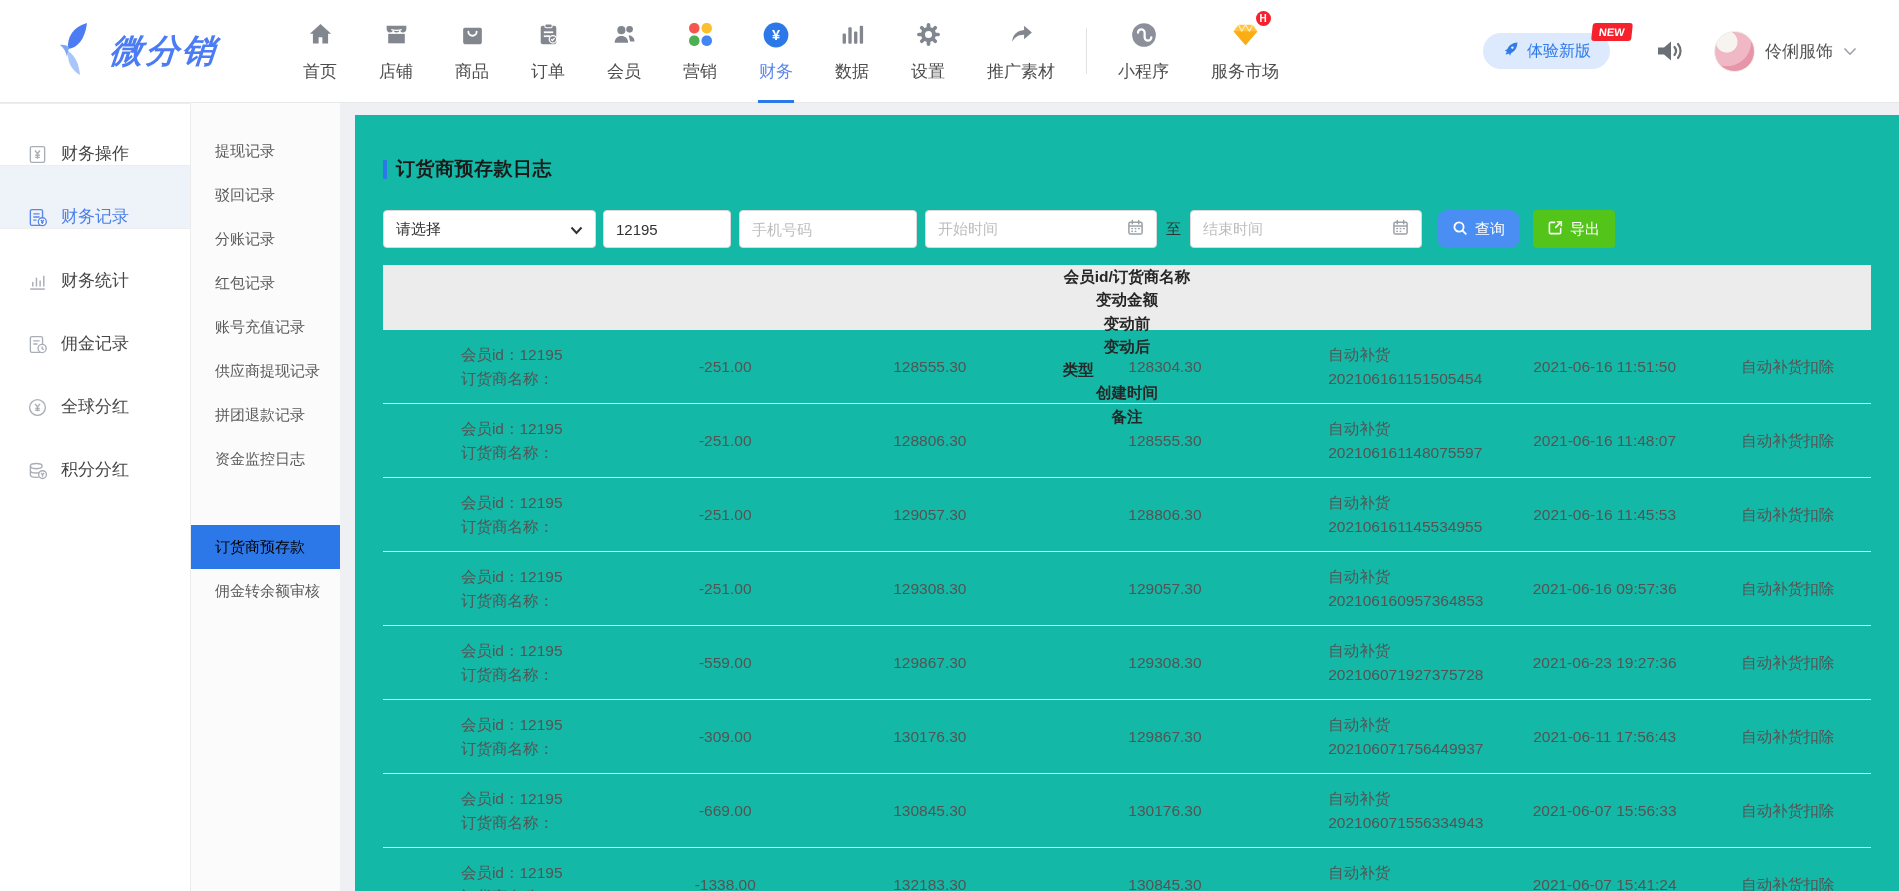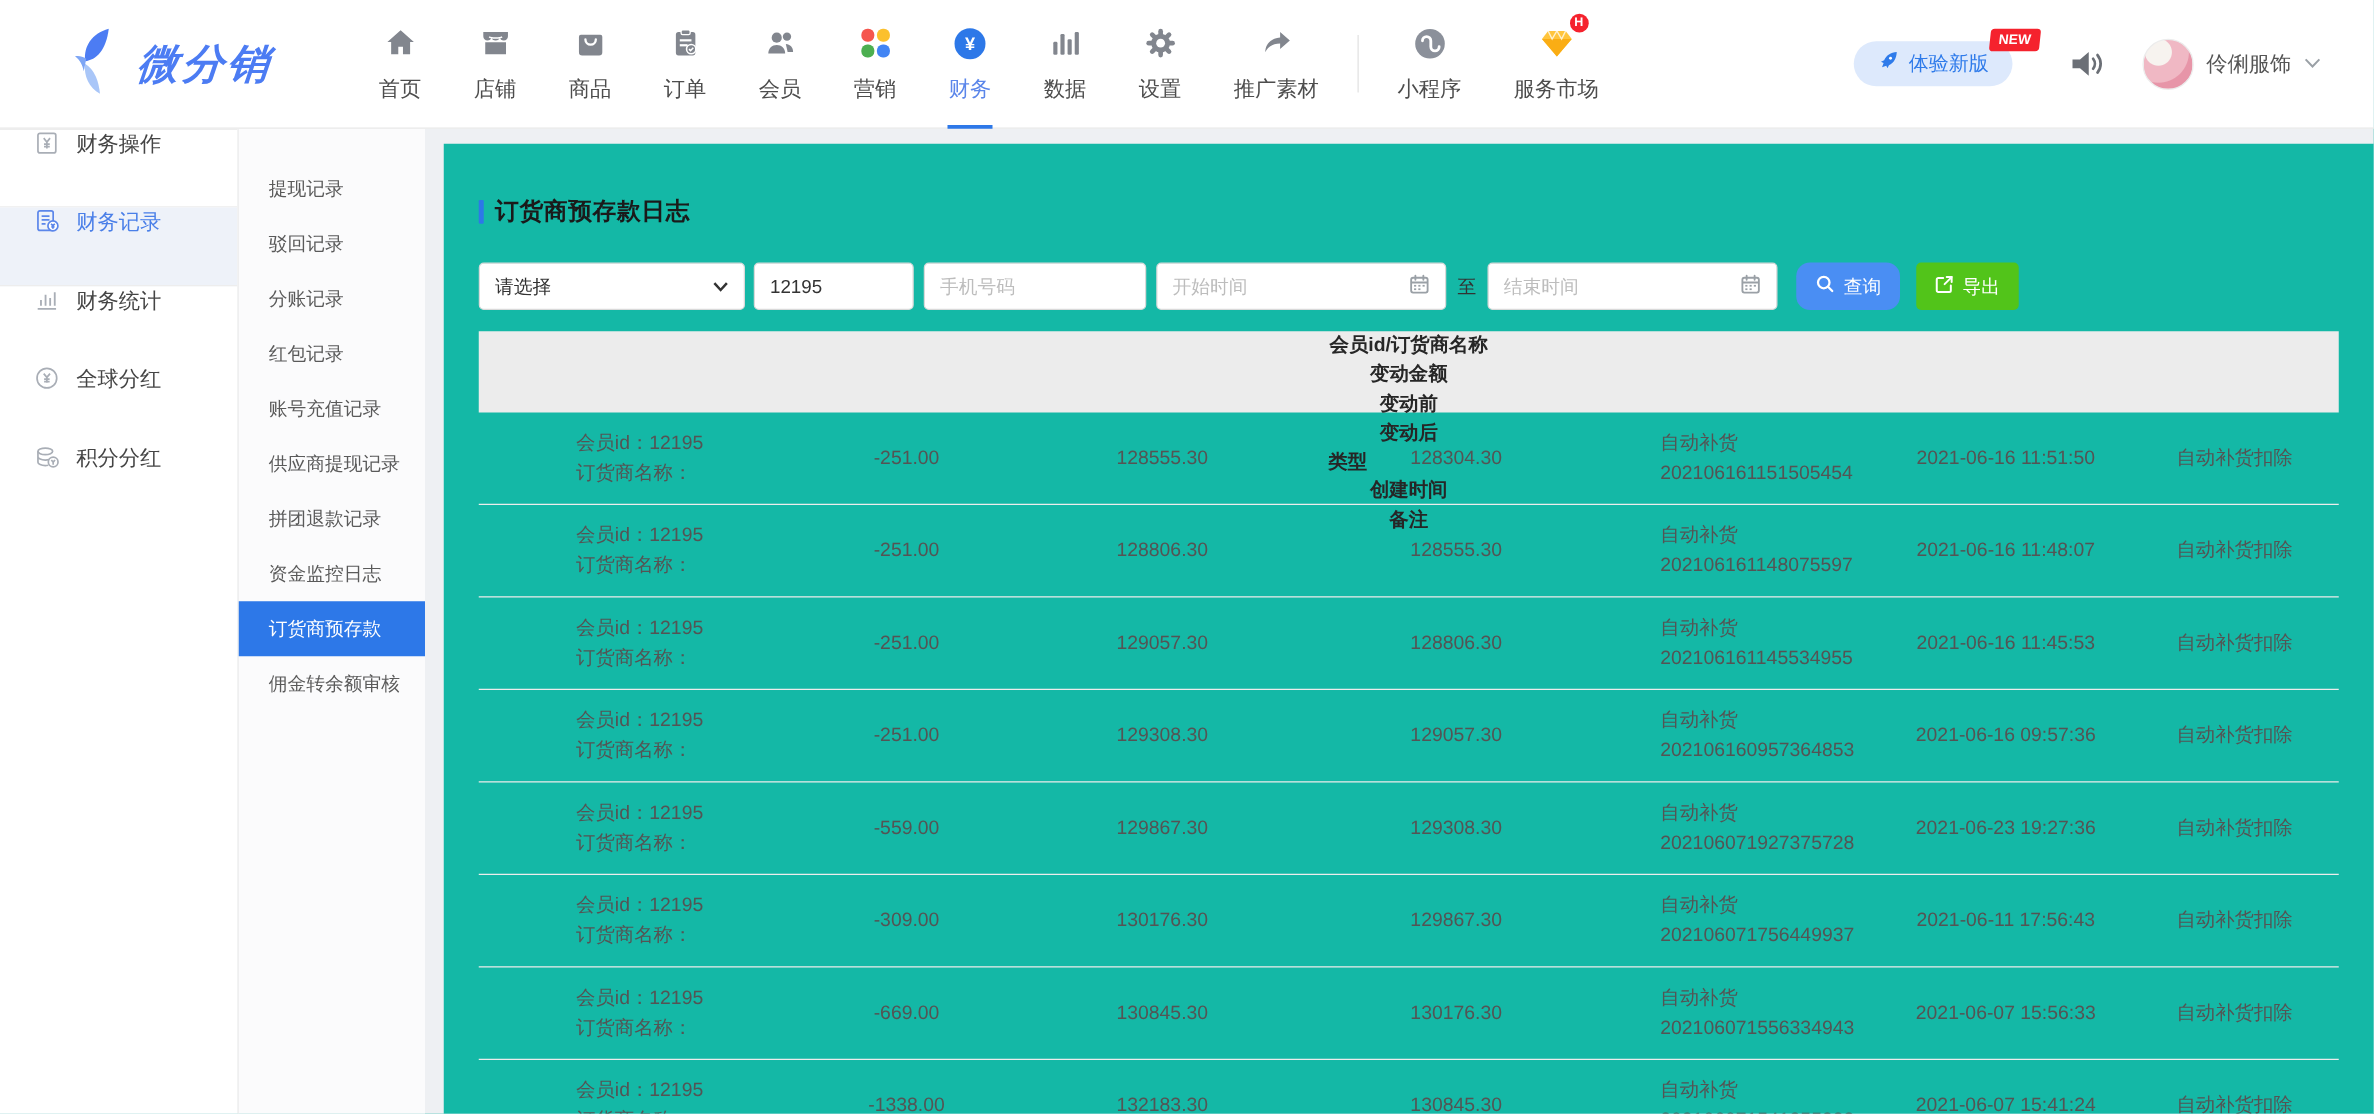--- a/index.html
+++ b/index.html
@@ -29,31 +29,31 @@
                 height:36px; padding:0 19px; border-radius:18px; font-size:16px; cursor:pointer; white-space:nowrap; }
   .new-badge { position:absolute; top:-10px; right:-22px; background:var(--badge-red); color:#fff; font-size:11px;
                font-weight:bold; padding:3px 7px; border-radius:3px; transform:skewX(-6deg); }
   .speaker-btn { cursor:pointer; display:flex; margin-left:14px; }
   .account { display:flex; align-items:center; gap:10px; cursor:pointer; }
   .avatar { width:41px; height:41px; border-radius:50%; flex:none; border:1px solid #ececec;
             background:radial-gradient(circle at 30% 25%, #f7f3ef 0 26%, #f0b8c4 28% 60%, #e795a8 62% 100%); }
   .account-name { font-size:17px; color:#555; white-space:nowrap; }
   
   .sidebar { position:absolute; top:103px; left:0; width:190px; bottom:0; background:#fff; z-index:5; }
-  .side-item { height:63px; display:flex; align-items:flex-start; padding-left:27px; gap:13px; font-size:17px;
+  .side-item { height:63px; display:flex; align-items:flex-end; padding-left:27px; gap:13px; font-size:17px;
                color:#454545; cursor:pointer; }
   .side-item .s-icon { color:#a9aeb6; display:flex; }
   .side-item:first-child { border-top:1px solid #ededed; border-bottom:1px solid #ededed; }
   .side-item.active { background:#eef2f9; border-bottom:1px solid #ededed; color:#4a7fe8; }
   .side-item.active .s-icon { color:#5b86ea; }
   .submenu { position:absolute; top:103px; left:190px; width:150px; bottom:0; background:#fbfbfc;
              border-left:1px solid #ececec; padding-top:26px; z-index:5; }
   .sub-item { height:44px; display:flex; align-items:center; padding-left:24px; font-size:15px; color:#5a5a5a;
               cursor:pointer; white-space:nowrap; }
-  .sub-item.active { background:var(--accent); color:#ffffff; }
+  .sub-item.active { background:var(--accent); color:#000000;margin-top:44px; }
   
   .main-card { position:absolute; left:355px; top:115px; right:0; bottom:0; background:#14b8a6; padding:0 28px; overflow:hidden; }
   .page-title { margin-top:41px; display:flex; align-items:center; gap:9px; }
   .title-bar { width:4px; height:19px; background:var(--accent); border-radius:1px; }
   .title-text { font-size:19px; font-weight:bold; color:#1a1a1a; letter-spacing:0.5px; }
   .filters { margin-top:28px; display:flex; align-items:center; }
   .fbox { height:38px; border:1px solid #d9d9d9; border-radius:4px; background:#fff; font-size:15px; }
   .fselect { width:213px; display:flex; align-items:center; justify-content:space-between; padding:0 12px;
              color:#333; margin-right:7px; cursor:pointer;gap:24px; }
   .finput { width:128px; padding:0 12px; margin-right:8px; color:#333; outline:none; }
@@ -277,20 +277,31 @@
         <svg width="21" height="21" viewBox="0 0 20 20" fill="none" stroke="currentColor" stroke-width="1.4">
           <path d="M3 17.2h14"></path>
           <path d="M5.5 10.5v4.3M9 6.5v8.3M12.5 9v5.8M16 4.5v10.3"></path>
         </svg>
       </span>
       <span>财务统计</span>
     </div>
     <div class="side-item">
       <span class="s-icon">
         <svg width="21" height="21" viewBox="0 0 20 20" fill="none" stroke="currentColor" stroke-width="1.3">
+          <rect x="3.2" y="2.5" width="11.6" height="15" rx="1.5"></rect>
+          <path d="M6 6.5h6M6 9.5h4"></path>
+          <circle cx="14.4" cy="13.8" r="3.9" fill="#fff"></circle>
+          <path d="M14.4 11.8v2.2l1.6 1"></path>
+        </svg>
+      </span>
+      <span>佣金记录</span>
+    </div>
+    <div class="side-item">
+      <span class="s-icon">
+        <svg width="21" height="21" viewBox="0 0 20 20" fill="none" stroke="currentColor" stroke-width="1.3">
           <circle cx="10" cy="10" r="7.5"></circle>
           <path d="M7.6 6.6 10 9.4l2.4-2.8M10 9.4v4.2M7.9 10.8h4.2M7.9 12.6h4.2"></path>
         </svg>
       </span>
       <span>全球分红</span>
     </div>
     <div class="side-item">
       <span class="s-icon">
         <svg width="21" height="21" viewBox="0 0 20 20" fill="none" stroke="currentColor" stroke-width="1.3">
           <ellipse cx="8.8" cy="5.8" rx="5.6" ry="2.5"></ellipse>

